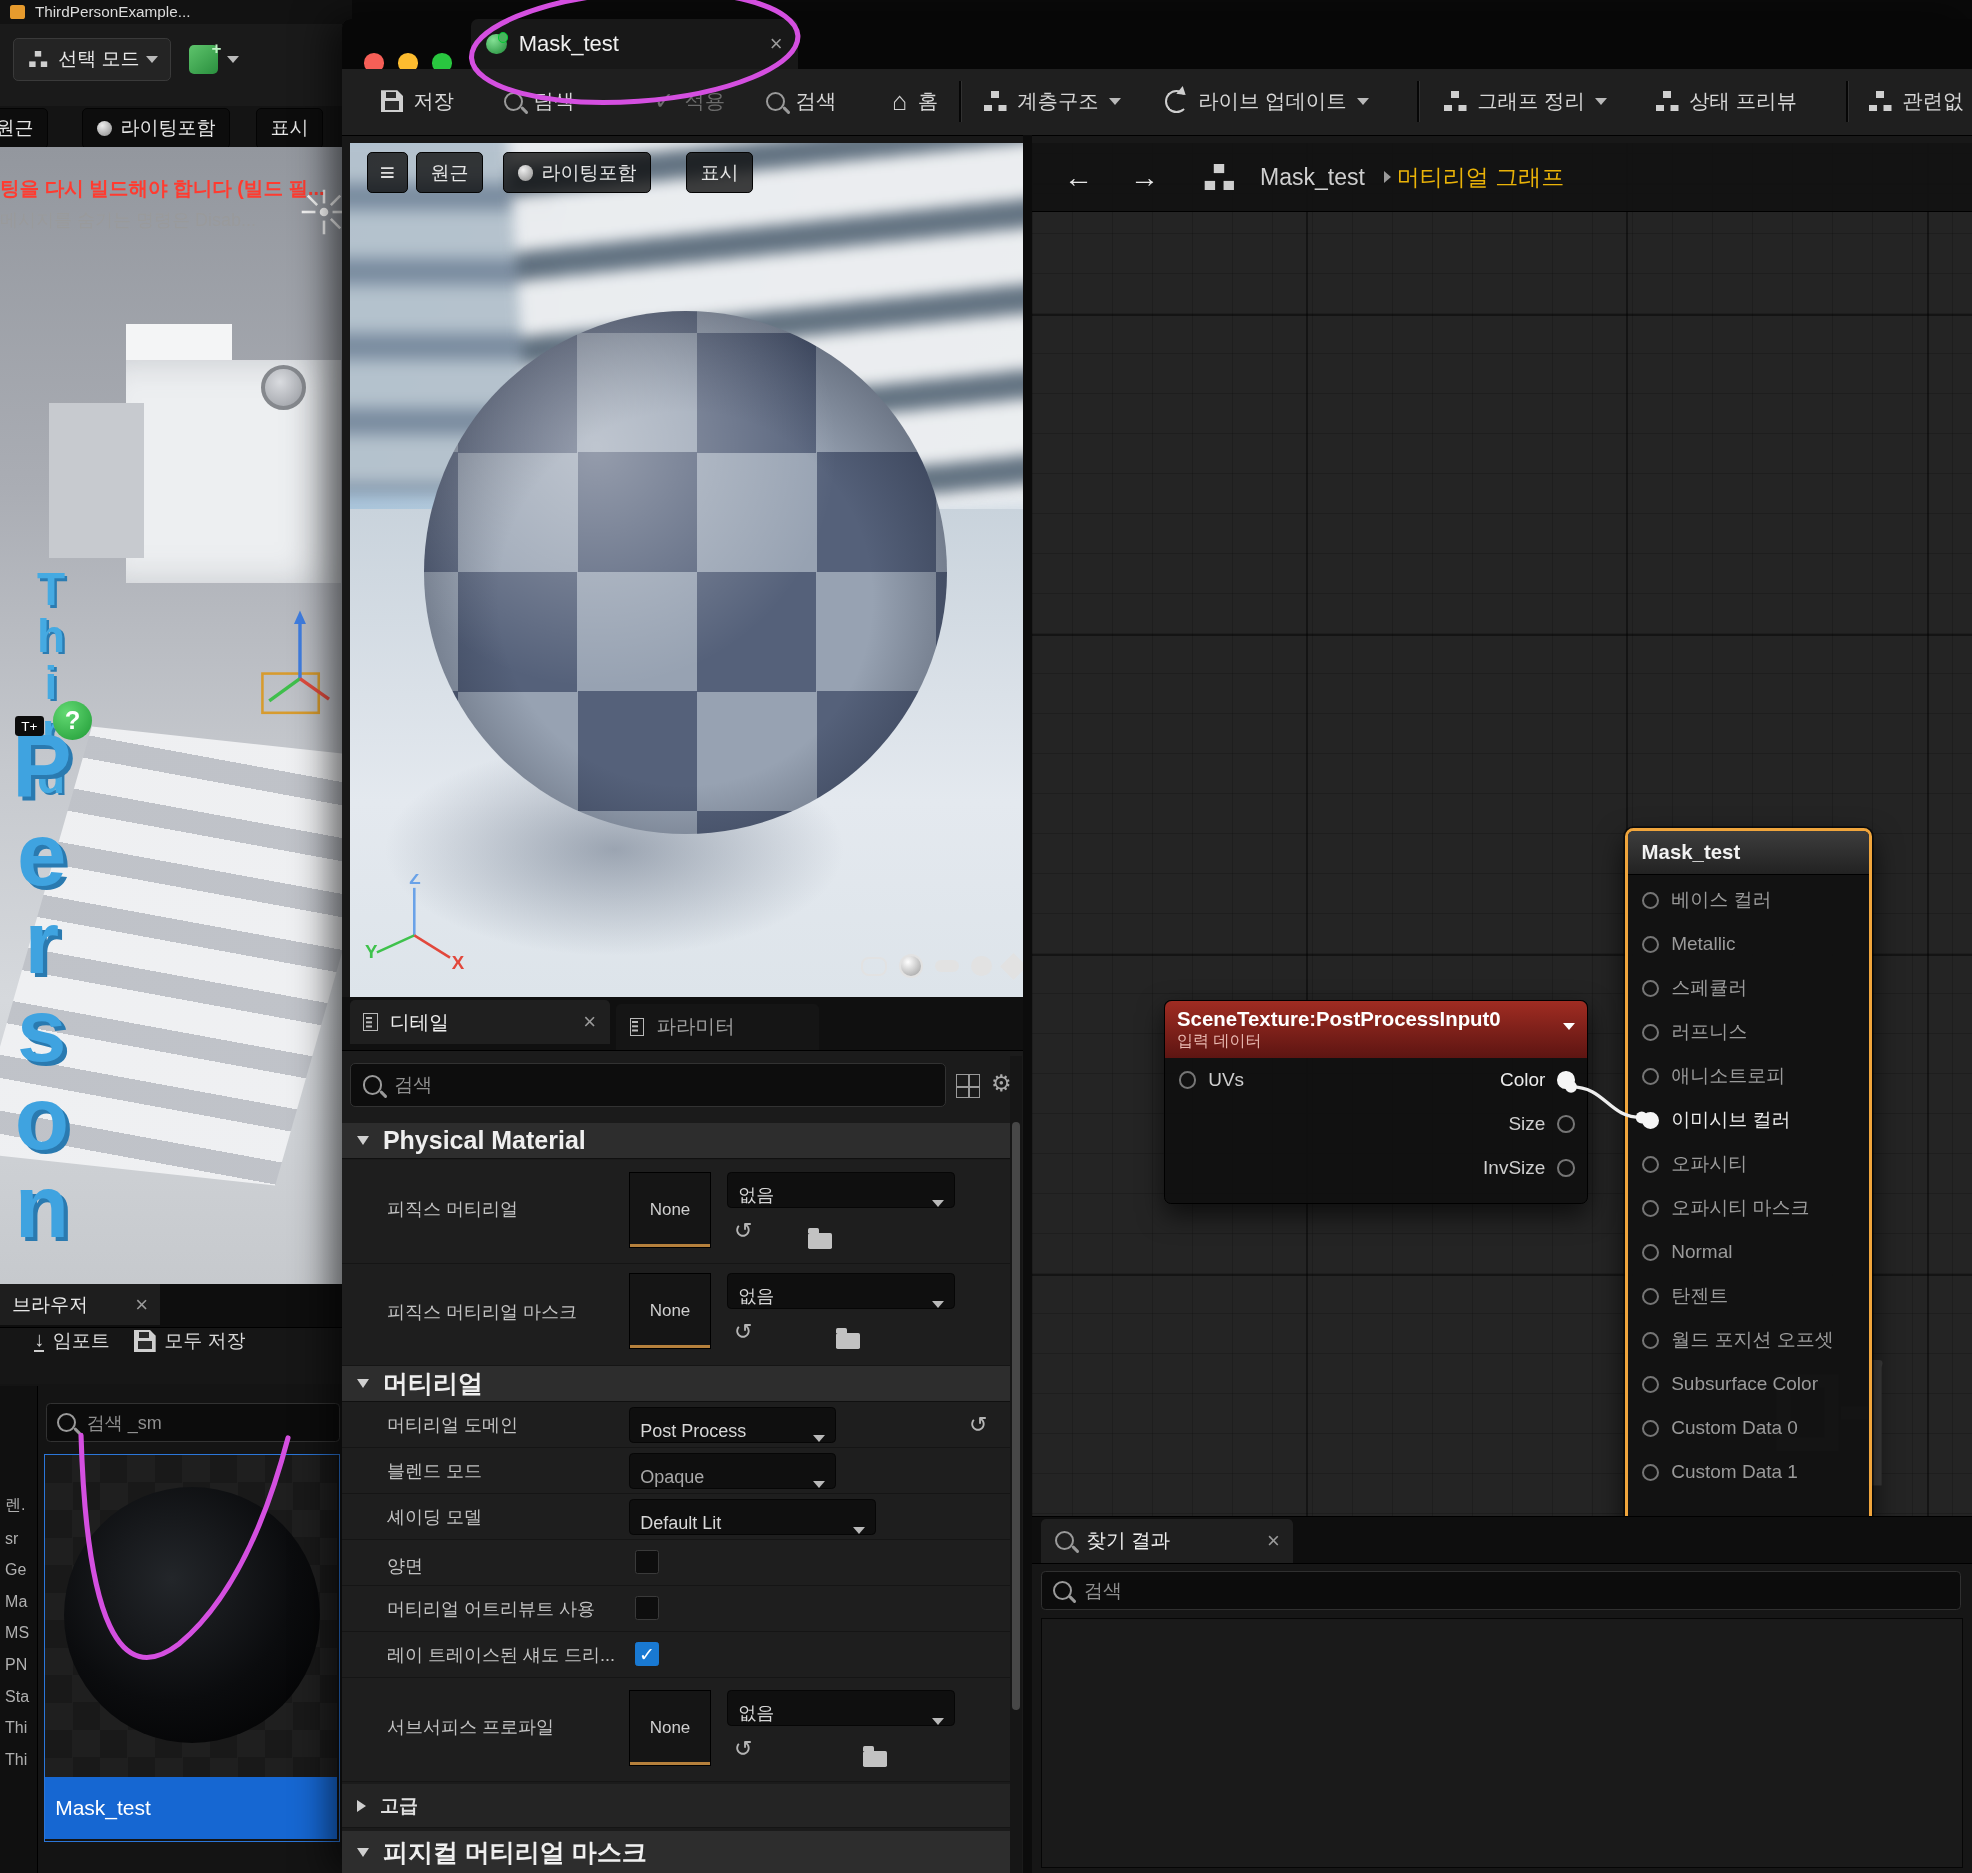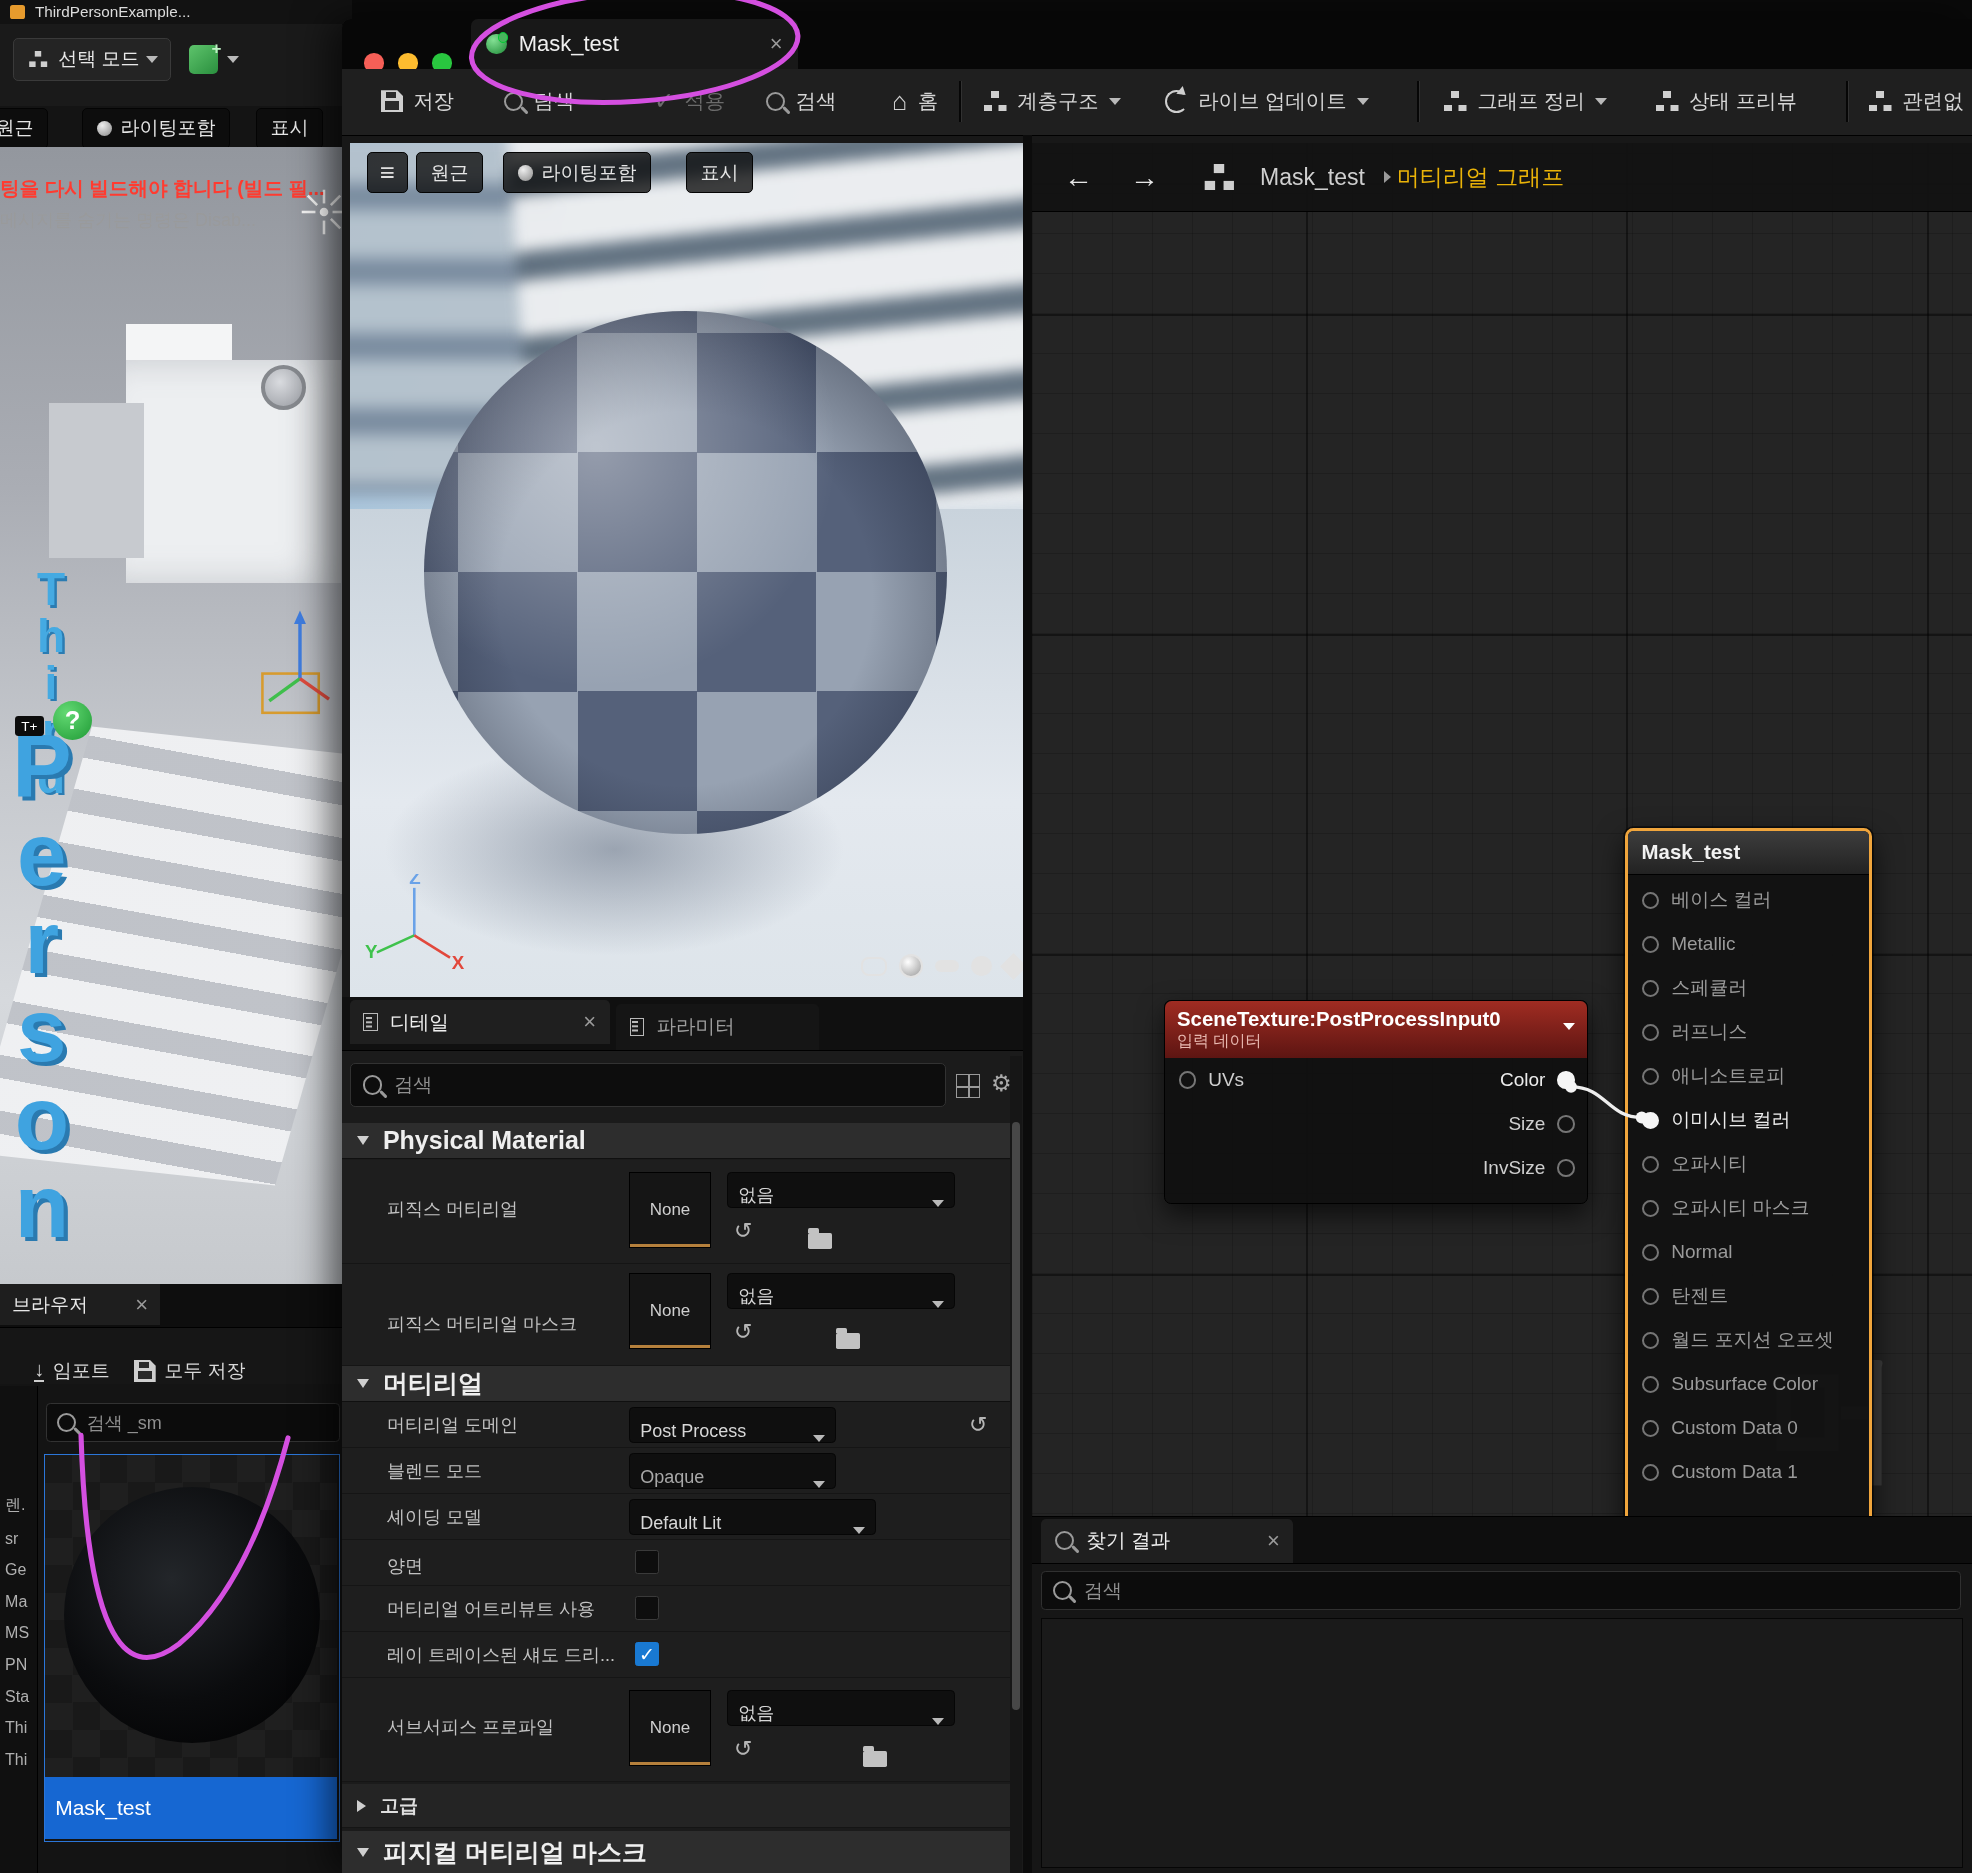--- a/index.html
+++ b/index.html
@@ -162,21 +162,21 @@
     <div class="abs" style="left:0;top:175px;width:341px;font-size:19.6px;font-weight:bold;color:#ff3b30;white-space:nowrap;overflow:hidden;">팅을 다시 빌드해야 합니다 (빌드 필...</div>
     <div class="abs" style="left:0;top:208px;width:341px;font-size:18px;color:#9a9a9a;white-space:nowrap;overflow:hidden;opacity:.8;">메시지를 숨기는 명령은 Disab...</div>
 
     <div class="abs" style="left:0;top:1284px;width:342px;height:590px;background:#141414;">
       <div class="abs" style="left:0;top:0;width:342px;height:43px;background:#0e0e0e;border-bottom:1.7px solid #000;">
         <div class="abs" style="left:0;top:0;width:160px;height:41px;background:#1e1e1e;display:flex;align-items:center;justify-content:space-between;padding:0 12px;box-sizing:border-box;">
           <span style="font-size:19px;color:#e8e8e8;">브라우저</span>
           <span class="icon-close"></span>
         </div>
       </div>
-      <div class="abs" style="left:0;top:44px;width:342px;height:56px;background:#161616;display:flex;align-items:flex-end;gap:24px;padding-left:34px;box-sizing:border-box;">
+      <div class="abs" style="left:0;top:44px;width:342px;height:56px;background:#161616;display:flex;align-items:flex-start;gap:24px;padding-left:34px;box-sizing:border-box;">
         <span style="display:flex;align-items:center;gap:8.5px;">
           <span class="icon-import-arrow" style="border-bottom:2.6px solid #cfcfcf;line-height:17px;"></span>
           <span style="font-size:19px;color:#d8d8d8;">임포트</span>
         </span>
         <span style="display:flex;align-items:center;gap:8.5px;">
           <span class="icon-save"></span>
           <span style="font-size:19px;color:#d8d8d8;">모두 저장</span>
         </span>
       </div>
 
@@ -360,21 +360,21 @@
     </div>
   <div class="dd" style="left:727px;top:1172px;width:228px;">
     <span>없음</span>
     <span class="chev"></span>
   </div>
   <span class="icon-reset abs" style="left:734px;top:1218px;"></span>
   <span class="icon-folder abs" style="left:780px;top:1225px;"></span>
 
   
   <div class="drow" style="top:1264px;height:102px;">
-    <span class="dlabel" style="top:48px;text-align:center;">피직스 머티리얼 마스크</span>
+    <span class="dlabel" style="top:36px;text-align:center;">피직스 머티리얼 마스크</span>
   </div>
   <div class="nonebox" style="left:629px;top:1273px;">
       <span>None</span>
     </div>
   <div class="dd" style="left:727px;top:1273px;width:228px;">
     <span>없음</span>
     <span class="chev"></span>
   </div>
   <span class="icon-reset abs" style="left:734px;top:1319px;"></span>
   <span class="icon-folder abs" style="left:780px;top:1325px;"></span>

